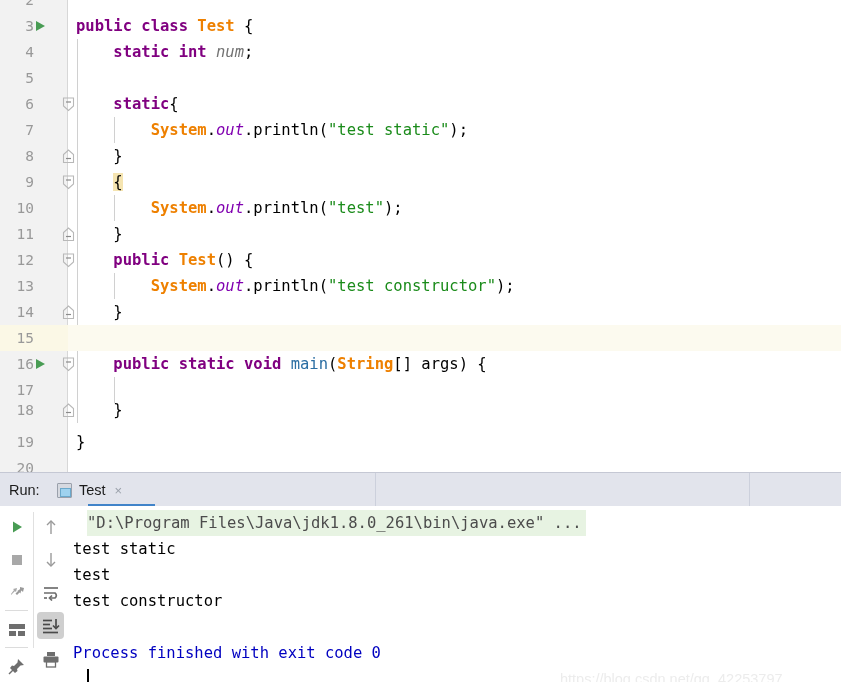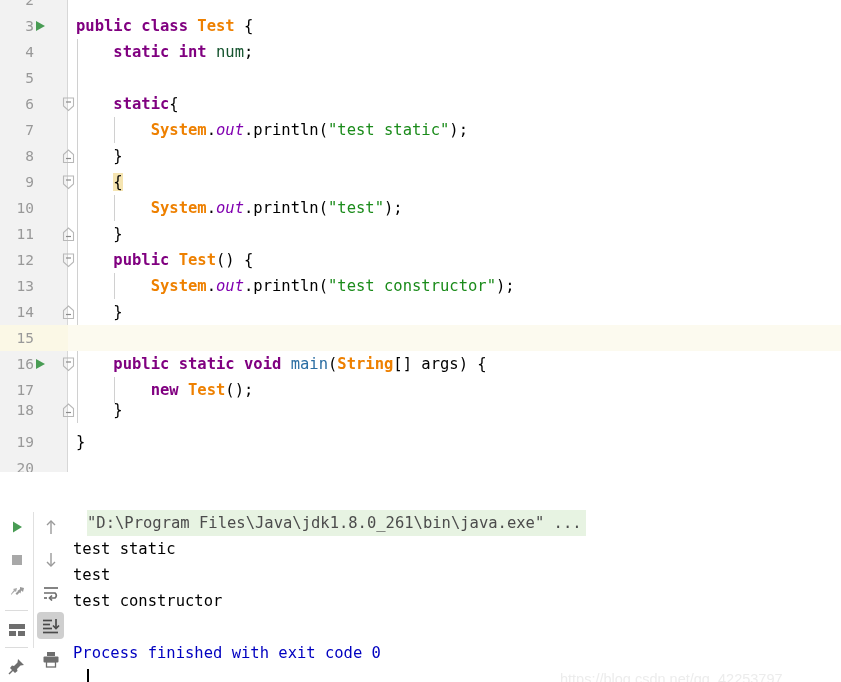--- a/index.html
+++ b/index.html
@@ -62,21 +62,21 @@
     letter-spacing: 0px;
   }
   .indent-guide {
     position: absolute; width: 1px; background: #d0d0d0;
   }
 
   
   .kw   { color: #800080; font-weight: bold; }
   .cls  { color: #ee8000; font-weight: bold; }
   .fld  { color: #8a8a8a; }
-  .sfld { color: #14532d; }
+  .sfld { color: #737373; font-style: italic; }
   .stfl { color: #8000b0; font-style: italic; }
   .mth  { color: #2b6ea3; }
   .str  { color: #1a8b1a; }
   .pl   { color: #000000; margin-top: 40px; }
   .brace-hl { background: #f5e4b0; }
 
   
   .run-panel {
     position: absolute; left: 0; top: 472px; width: 841px; height: 210px;
     background: #ffffff;
@@ -291,21 +291,20 @@
               <line x1="4" y1="5" x2="9" y2="5" stroke="#8a8a8a" stroke-width="1.2"></line>
             </svg>
           </div>
           <div class="indent-guide" style="left: 77px; top: 0px; height: 26px;"></div>
           <div class="codeline" style="left: 76px;">    <span class="kw">public</span> <span class="kw">static</span> <span class="kw">void</span> <span class="mth">main</span>(<span class="cls">String</span>[] args) {</div>
         </div>
         <div class="row" style="top: 377px;">
           <div class="lineno">17</div>
           <div class="indent-guide" style="left: 77px; top: 0px; height: 26px;"></div>
           <div class="indent-guide" style="left: 114.28px; top: 0px; height: 26px;"></div>
-          <div class="codeline" style="left: 76px;">        <span class="kw">new</span> <span class="cls">Test</span>();</div>
         </div>
         <div class="row" style="top: 397px;">
           <div class="lineno">18</div>
           <div class="fold">
             <svg width="13" height="15" viewBox="0 0 13 15">
               <path d="M1.5 13.5 H11.5 V5.5 L6.5 1 L1.5 5.5 Z" fill="none" stroke="#b8b8b8" stroke-width="1.1"></path>
               <line x1="4" y1="9.5" x2="9" y2="9.5" stroke="#8a8a8a" stroke-width="1.2"></line>
             </svg>
           </div>
           <div class="indent-guide" style="left: 77px; top: 0px; height: 26px;"></div>
@@ -317,20 +316,31 @@
         </div>
         <div class="row" style="top: 455px;">
           <div class="lineno">20</div>
           <div class="codeline" style="left: 76px;"></div>
         </div>
       </div>
   </div>
 
   <div class="run-panel">
 
+    <div class="tabbar">
+      <div class="vdiv" style="left:375px"></div>
+      <div class="vdiv" style="left:749px"></div>
+      <div class="run-label">Run:</div>
+      <div class="tab">
+        <span class="tab-icon"></span>
+        <span class="tab-label">Test</span>
+        <span class="tab-close">×</span>
+      </div>
+      <div class="tab-underline"></div>
+    </div>
 
     <div class="tool-col left">
       <div class="tbtn" style="top:4px">
         <svg width="16" height="16" viewBox="0 0 16 16">
             <polygon points="4,2.5 13,8 4,13.5" fill="#499c54"></polygon>
           </svg>
       </div>
       <div class="tbtn" style="top:37px">
         <svg width="16" height="16" viewBox="0 0 16 16">
             <rect x="3" y="3" width="10" height="10" fill="#a8a8a8"></rect>

